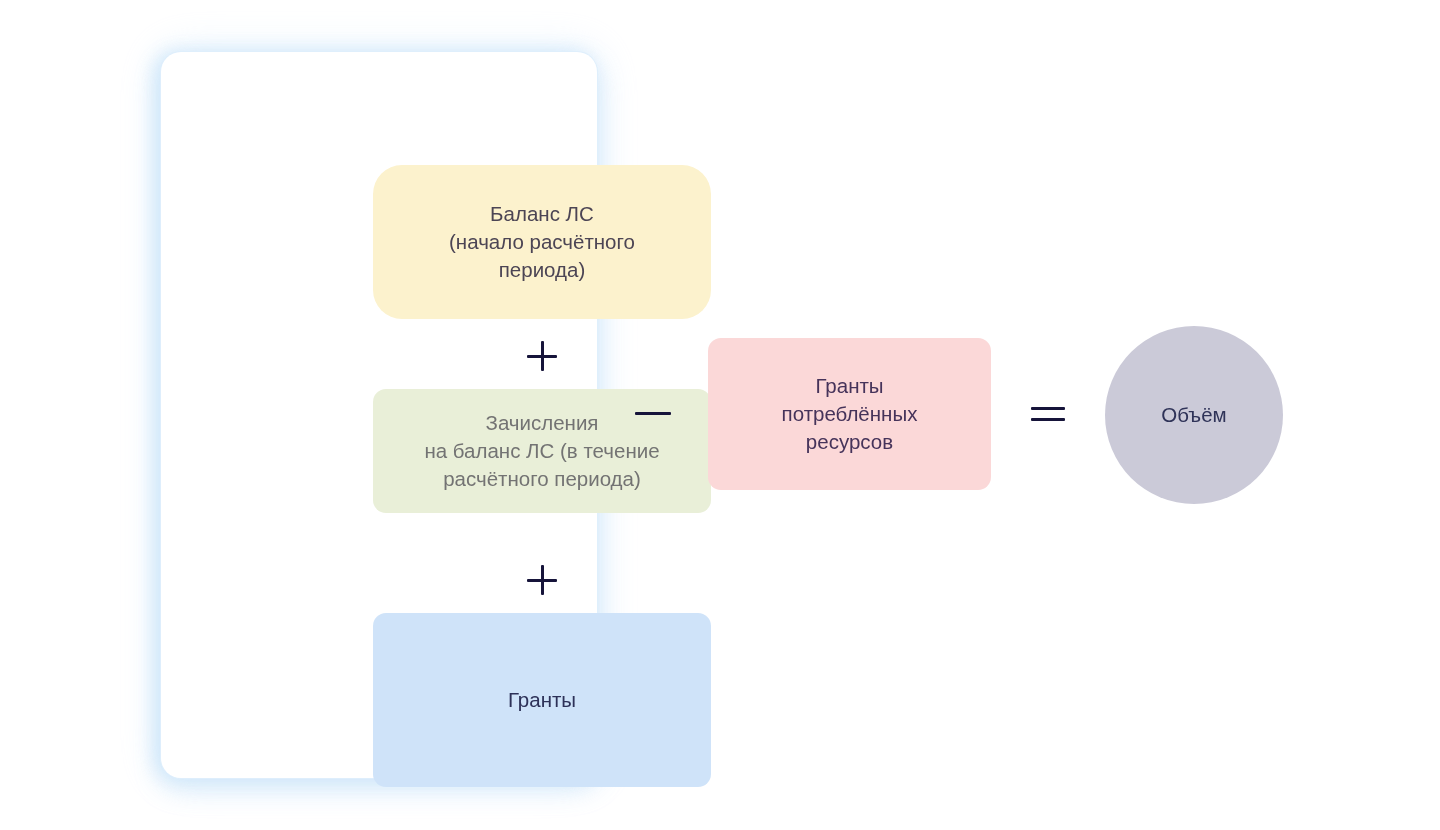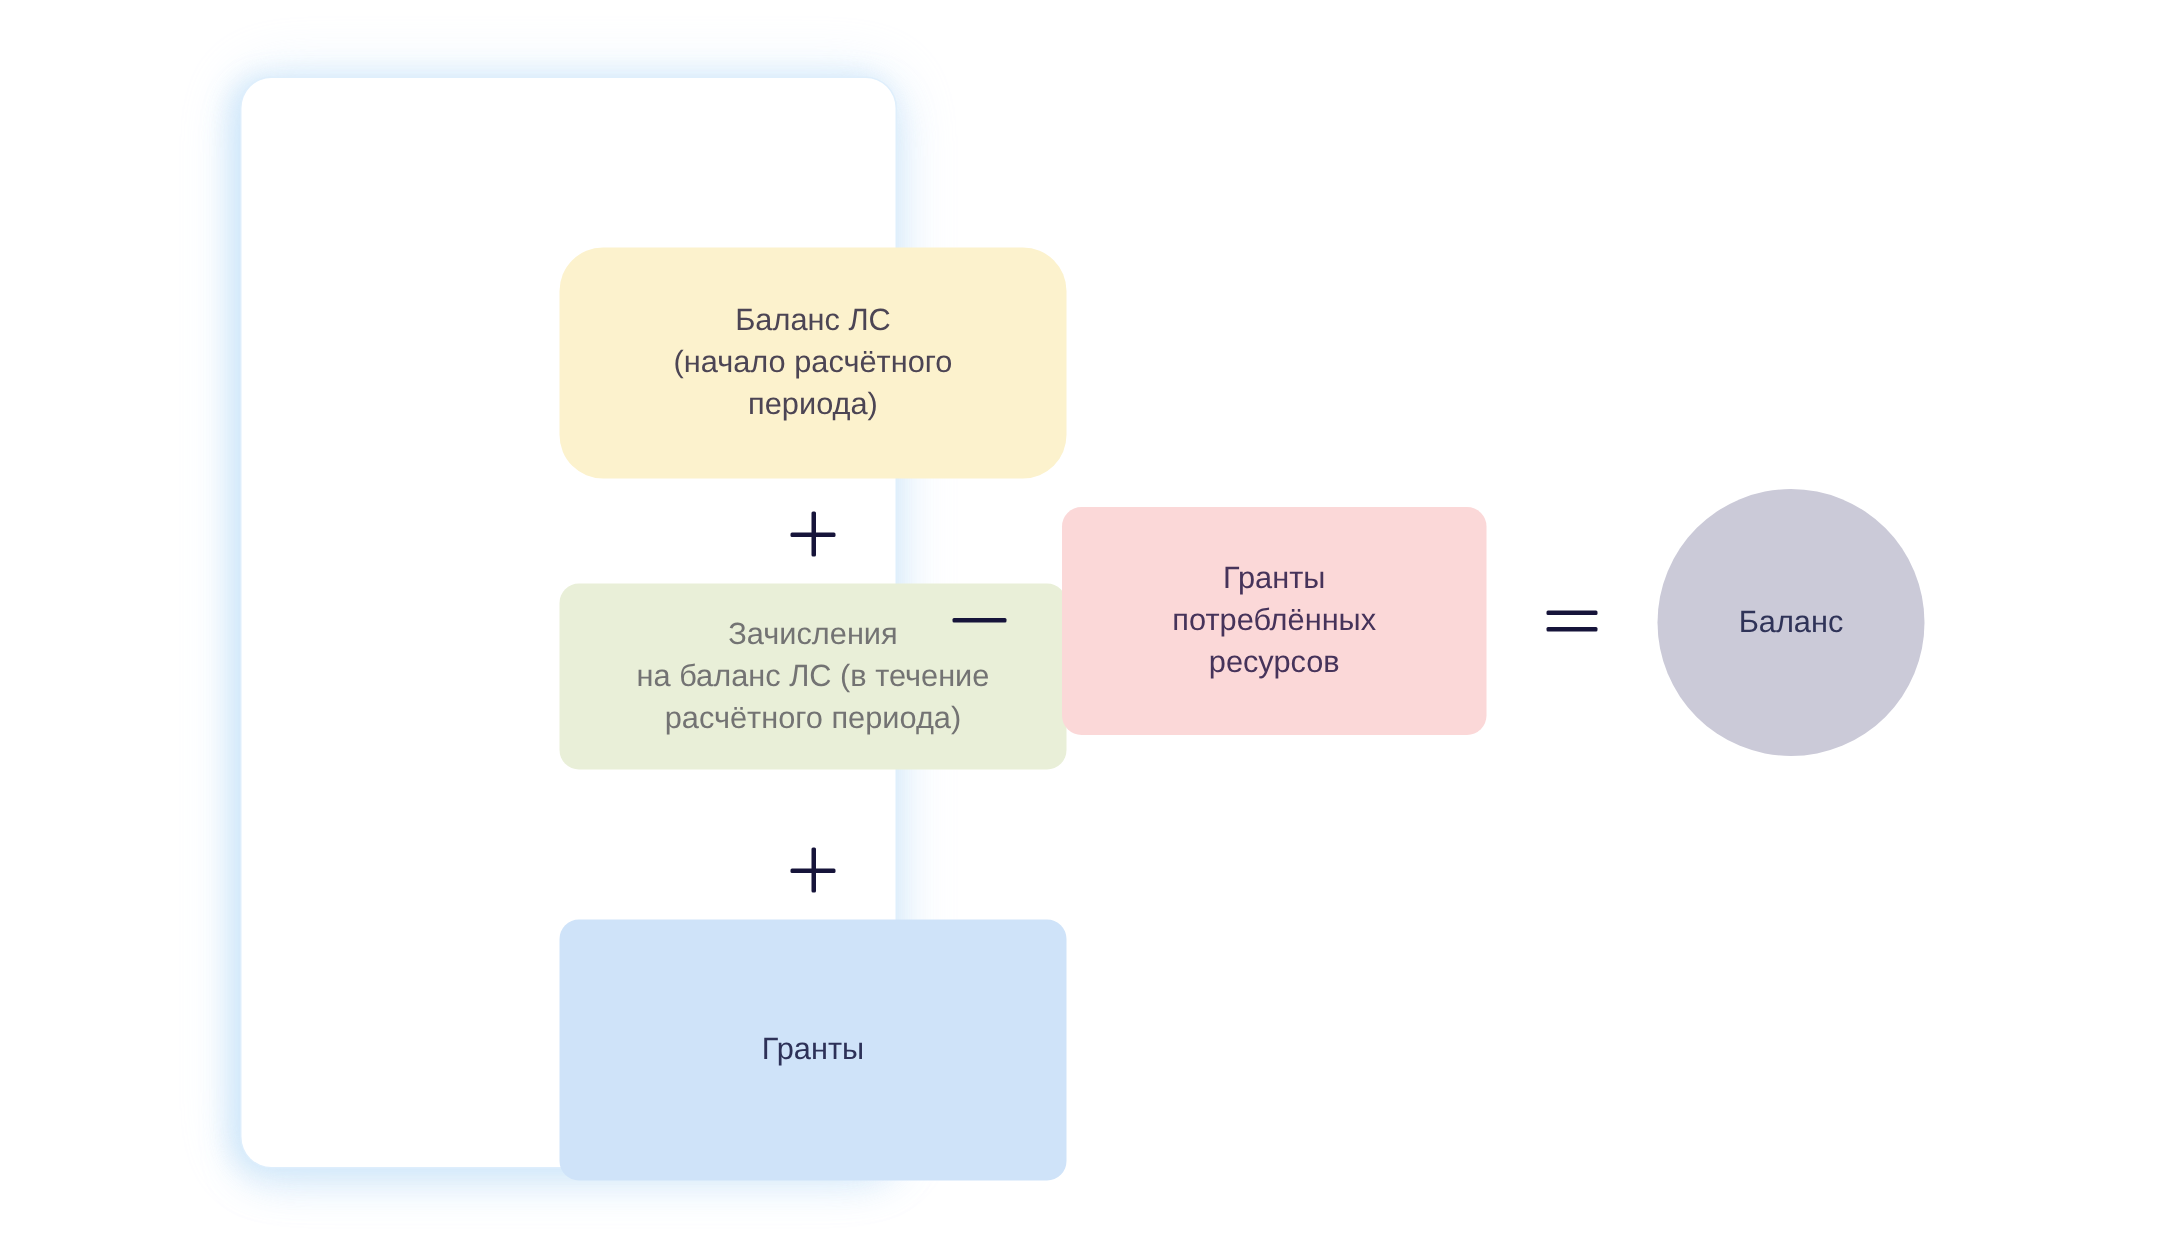--- a/index.html
+++ b/index.html
@@ -154,15 +154,15 @@
 
   <div class="node node-consumed">Гранты
 потреблённых
 ресурсов</div>
 
   <div class="op op-equals">
     <span class="op-bar h1"></span>
     <span class="op-bar h2"></span>
   </div>
 
-  <div class="node-total">Баланс</div>
+  <div class="node-total">Объём</div>
 
 </div>
 
 </body></html>

